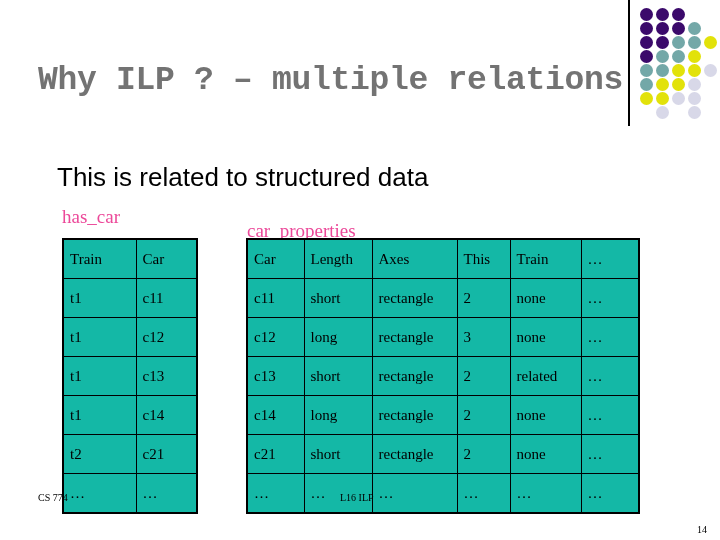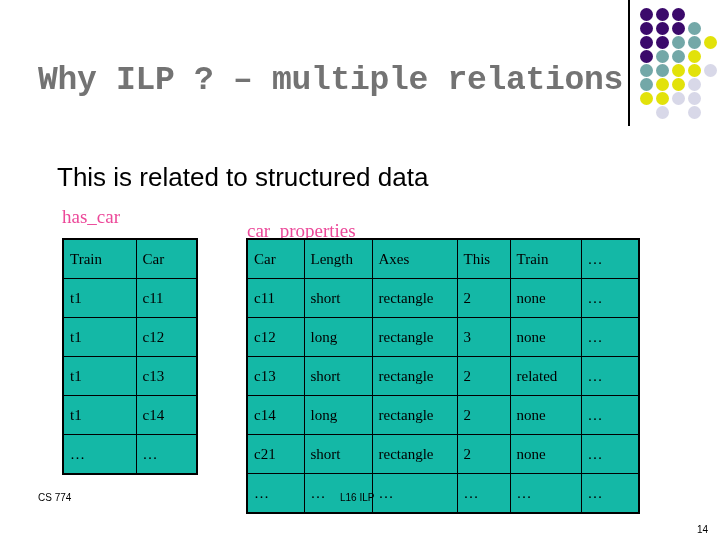--- a/index.html
+++ b/index.html
@@ -109,21 +109,21 @@
   #table-car-properties col.p-car    { width: 57px; }
   #table-car-properties col.p-length { width: 68px; }
   #table-car-properties col.p-shape  { width: 85px; }
   #table-car-properties col.p-axes   { width: 53px; }
   #table-car-properties col.p-roof   { width: 71px; }
   #table-car-properties col.p-more   { width: 58px; }
 
   
   .footer-text {
     position: absolute;
-    font-family: Liberation Sans, sans-serif;
+    font-family: Liberation Serif, serif;
     font-size: 10px;
     color: #000000;
     white-space: nowrap;
   }
   #footer-course { left: 38px; top: 492px; }
   #footer-lecture { left: 340px; top: 492px; }
   #footer-page { left: 697px; top: 492px; margin-top: 32px; }
 </style>
 </head>
 <body>
@@ -189,20 +189,24 @@
       </tr>
       <tr>
         <td>t1</td>
         <td>c13</td>
       </tr>
       <tr>
         <td>t1</td>
         <td>c14</td>
       </tr>
       <tr>
+        <td>t2</td>
+        <td>c21</td>
+      </tr>
+      <tr>
         <td>…</td>
         <td>…</td>
       </tr>
     </tbody>
 </table>
 
 <table class="slide-table" id="table-car-properties">
   <colgroup>
     <col class="p-car">
       <col class="p-length">

